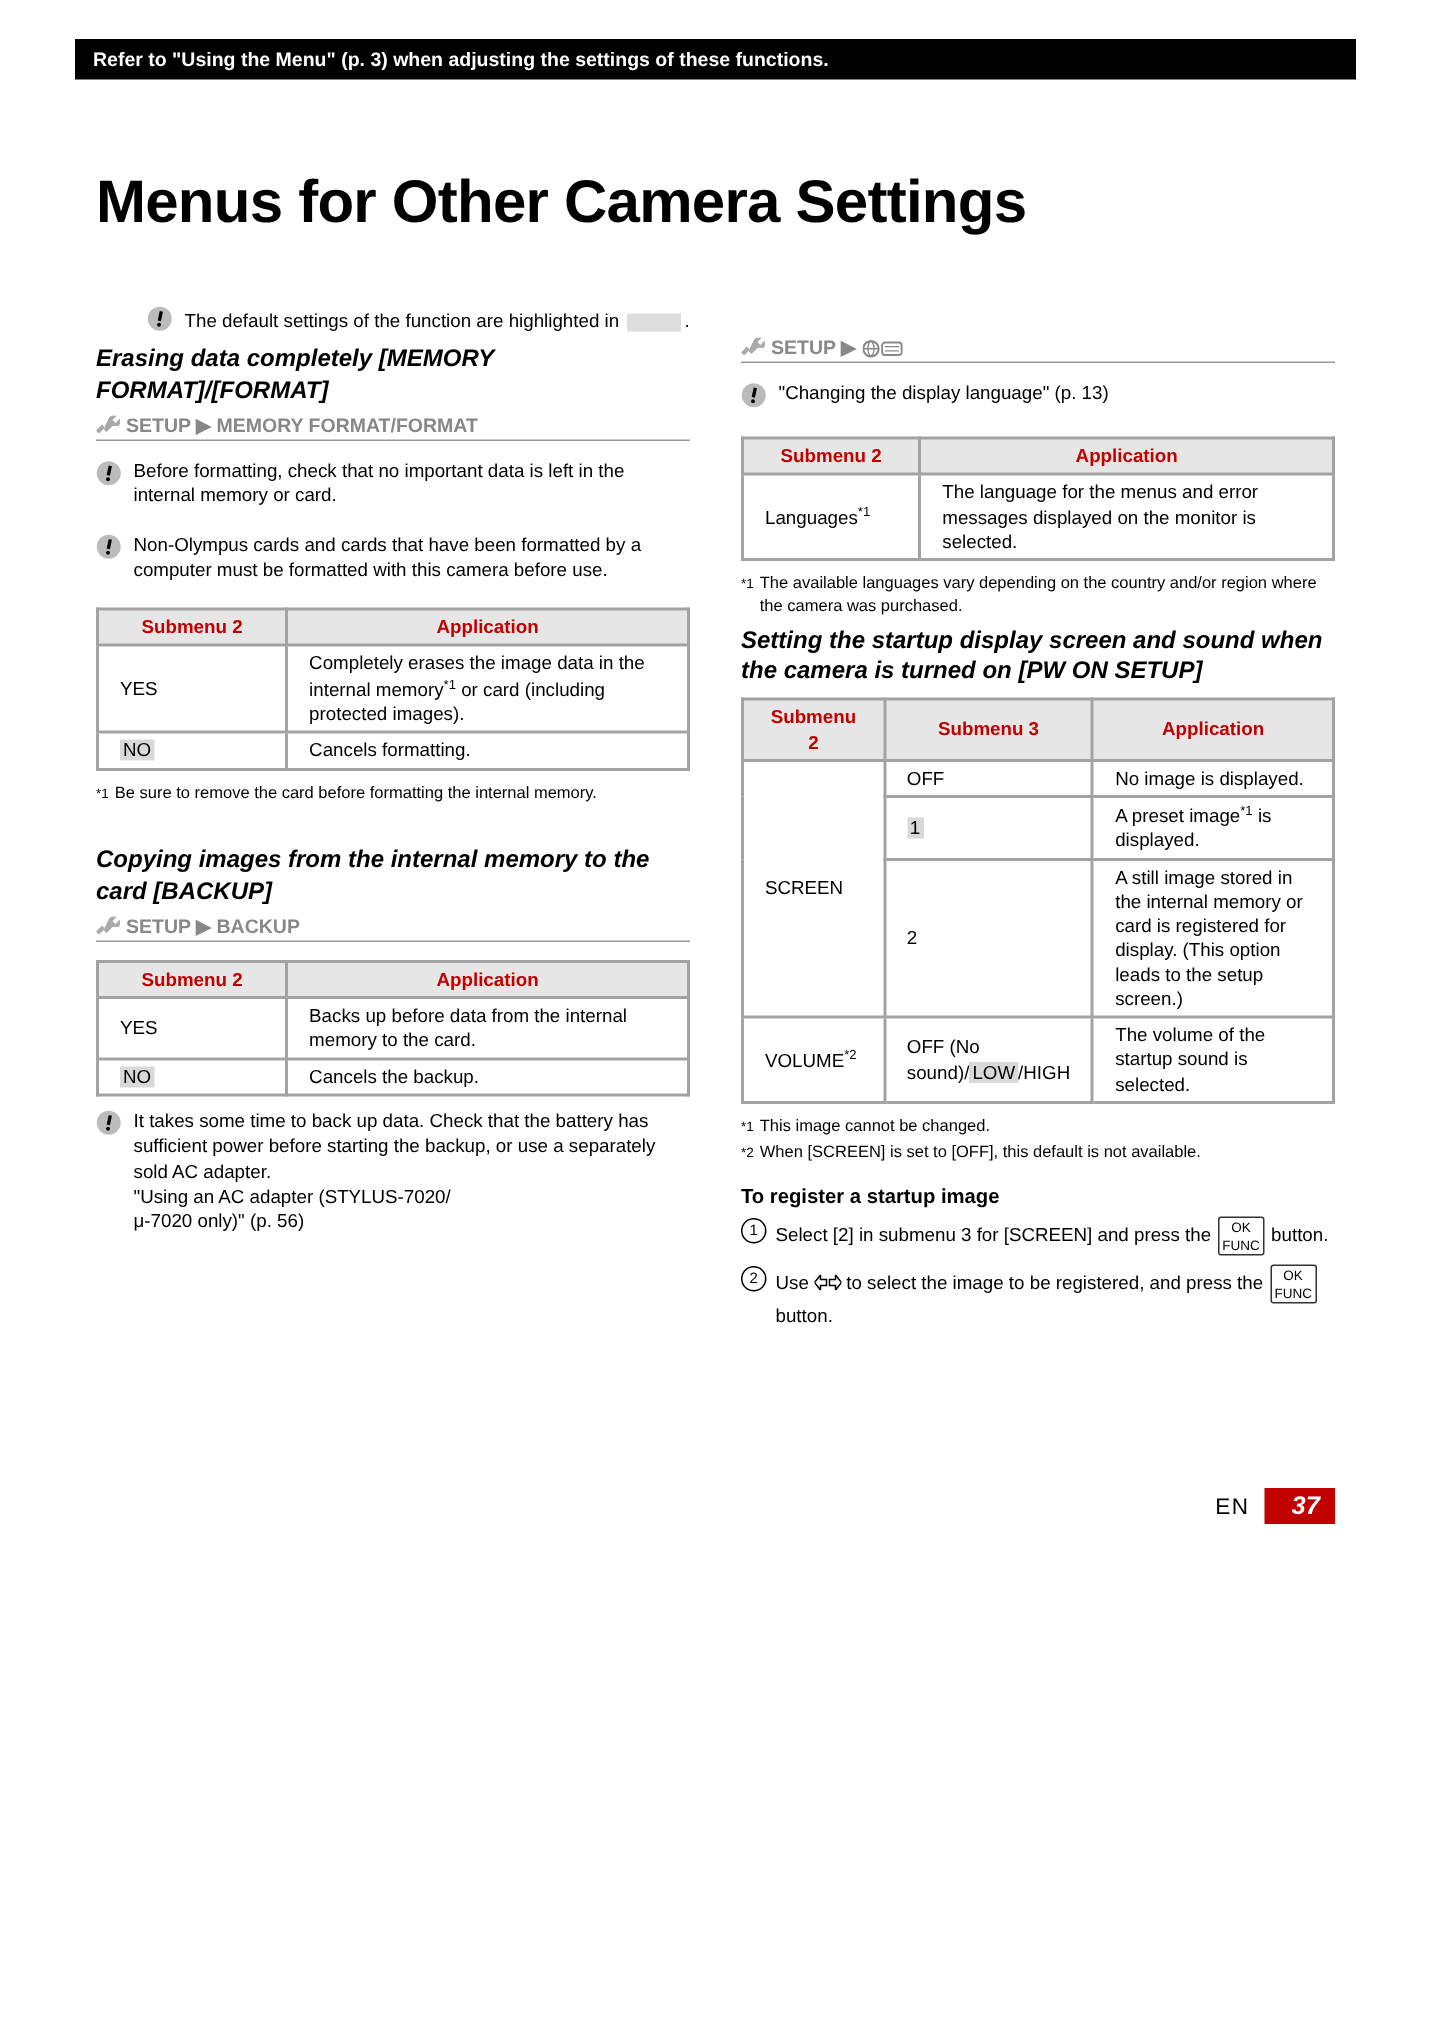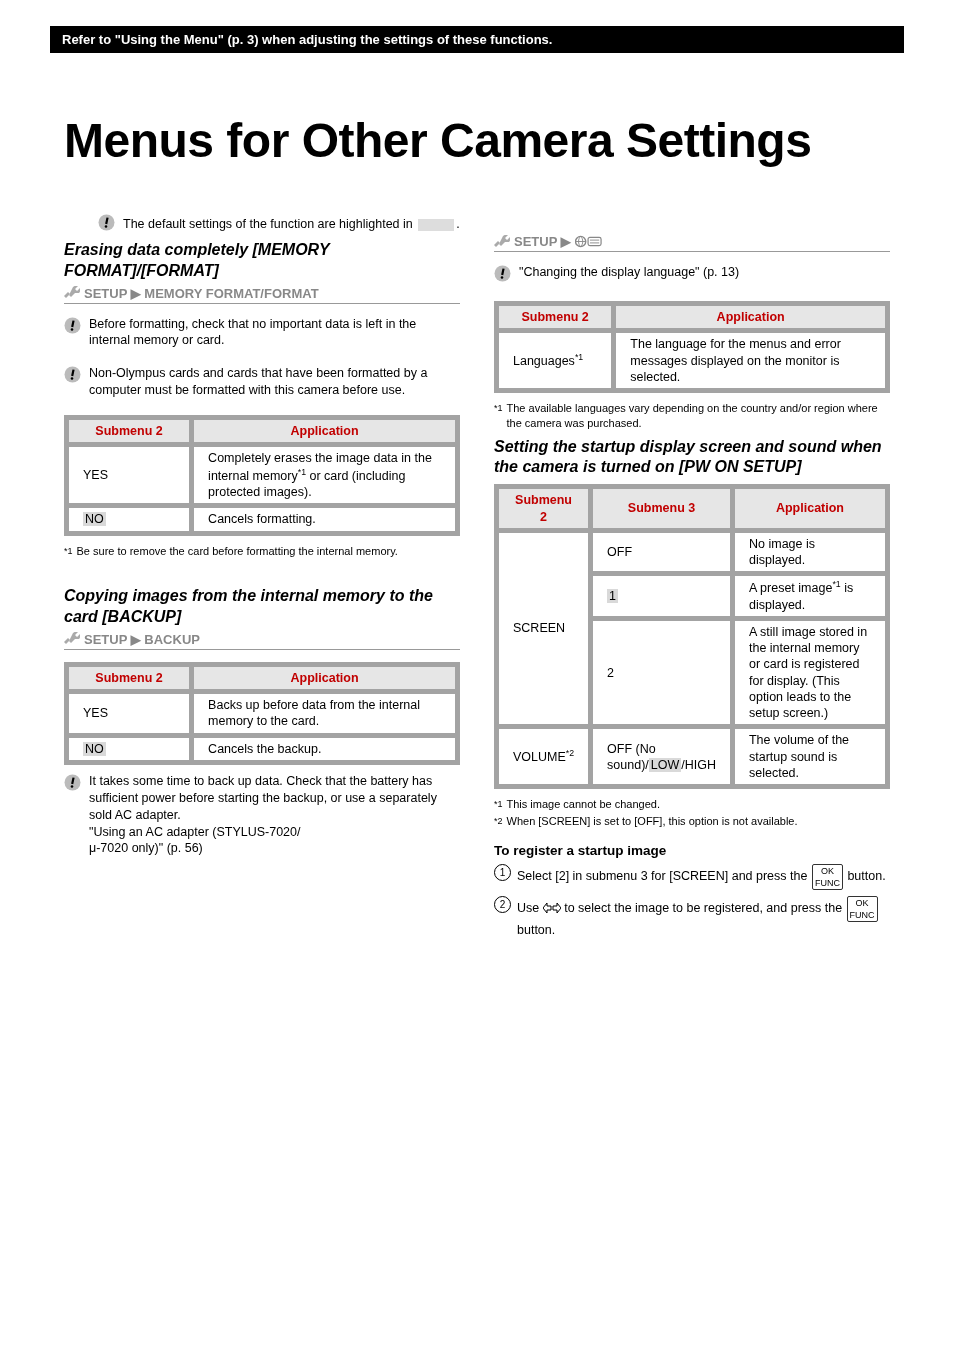--- a/index.html
+++ b/index.html
@@ -23,21 +23,21 @@
     padding: 6px 12px;
     margin: 26px 50px 0 50px;
     font-size: 13px;
   }
   .content {
     padding: 10px 64px 100px 64px;
   }
   .main-title {
     font-family: "Arial Black", Arial, sans-serif;
     font-weight: 900;
-    font-size: 48px;
+    font-size: 40px;
     margin: 50px 0 46px 0;
     letter-spacing: -0.5px;
   }
   .cols {
     display: flex;
     gap: 34px;
   }
   .col {
     flex: 1;
     min-width: 0;
@@ -77,32 +77,32 @@
     line-height: 1.3;
   }
   .breadcrumb {
     font-weight: bold;
     color: #888;
     font-size: 13px;
     padding-bottom: 2px;
     border-bottom: 1px solid #999;
     margin-bottom: 12px;
     display:flex;
-    align-items:center;
+    align-items:flex-end;
     gap:4px;
   }
   .breadcrumb svg { flex-shrink:0; }
   .table {
     width: 100%;
     border-collapse: collapse;
     margin: 6px 0 8px 0;
     font-size: 12.5px;
   }
   .table th, .table td {
-    border: 5px solid #a3a3a3;
+    border: 2px solid #a3a3a3;
     padding: 3px 14px;
     text-align: left;
     vertical-align: middle;
     line-height: 1.3;
   }
   .table th {
     background: #e6e6e6;
     color: #c10000;
     font-weight: bold;
     text-align: center;
@@ -353,34 +353,38 @@
             <td>The volume of the startup sound is selected.</td>
           </tr>
         </tbody>
           </table>
         <div class="footnote">
           <span class="fn-mark">*1</span>
           <span>This image cannot be changed.</span>
         </div>
         <div class="footnote">
           <span class="fn-mark">*2</span>
-          <span>When [SCREEN] is set to [OFF], this option is not available.</span>
+          <span>When [SCREEN] is set to [OFF], this default is not available.</span>
         </div>
 
         <div class="subhead">To register a startup image</div>
         <ul class="steps">
           <li>
             <span class="stepnum"><span class="circnum">1</span></span>
             <span><span>Select [2] in submenu 3 for [SCREEN] and press the </span><span class="glyph-box">OK<br>FUNC</span><span> button.</span></span>
           </li>
           <li>
             <span class="stepnum"><span class="circnum">2</span></span>
             <span><span>Use </span><svg width="18" height="14" viewBox="0 0 18 14" style="vertical-align:-3px">
                   <path d="M4 2 L0 7 L4 12 M4 2 L4 5 L8 5 L8 9 L4 9 L4 12" fill="none" stroke="#000"></path>
                   <path d="M14 2 L18 7 L14 12 M14 2 L14 5 L10 5 L10 9 L14 9 L14 12" fill="none" stroke="#000"></path>
                 </svg><span> to select the image to be registered, and press the </span><span class="glyph-box">OK<br>FUNC</span><span> button.</span></span>
           </li>
         </ul>
       </div>
     </div>
   </div>
 
+  <div class="footer">
+    <span class="en">EN</span>
+    <span class="pn">37</span>
+  </div>
 </div>
 
 </body></html>

